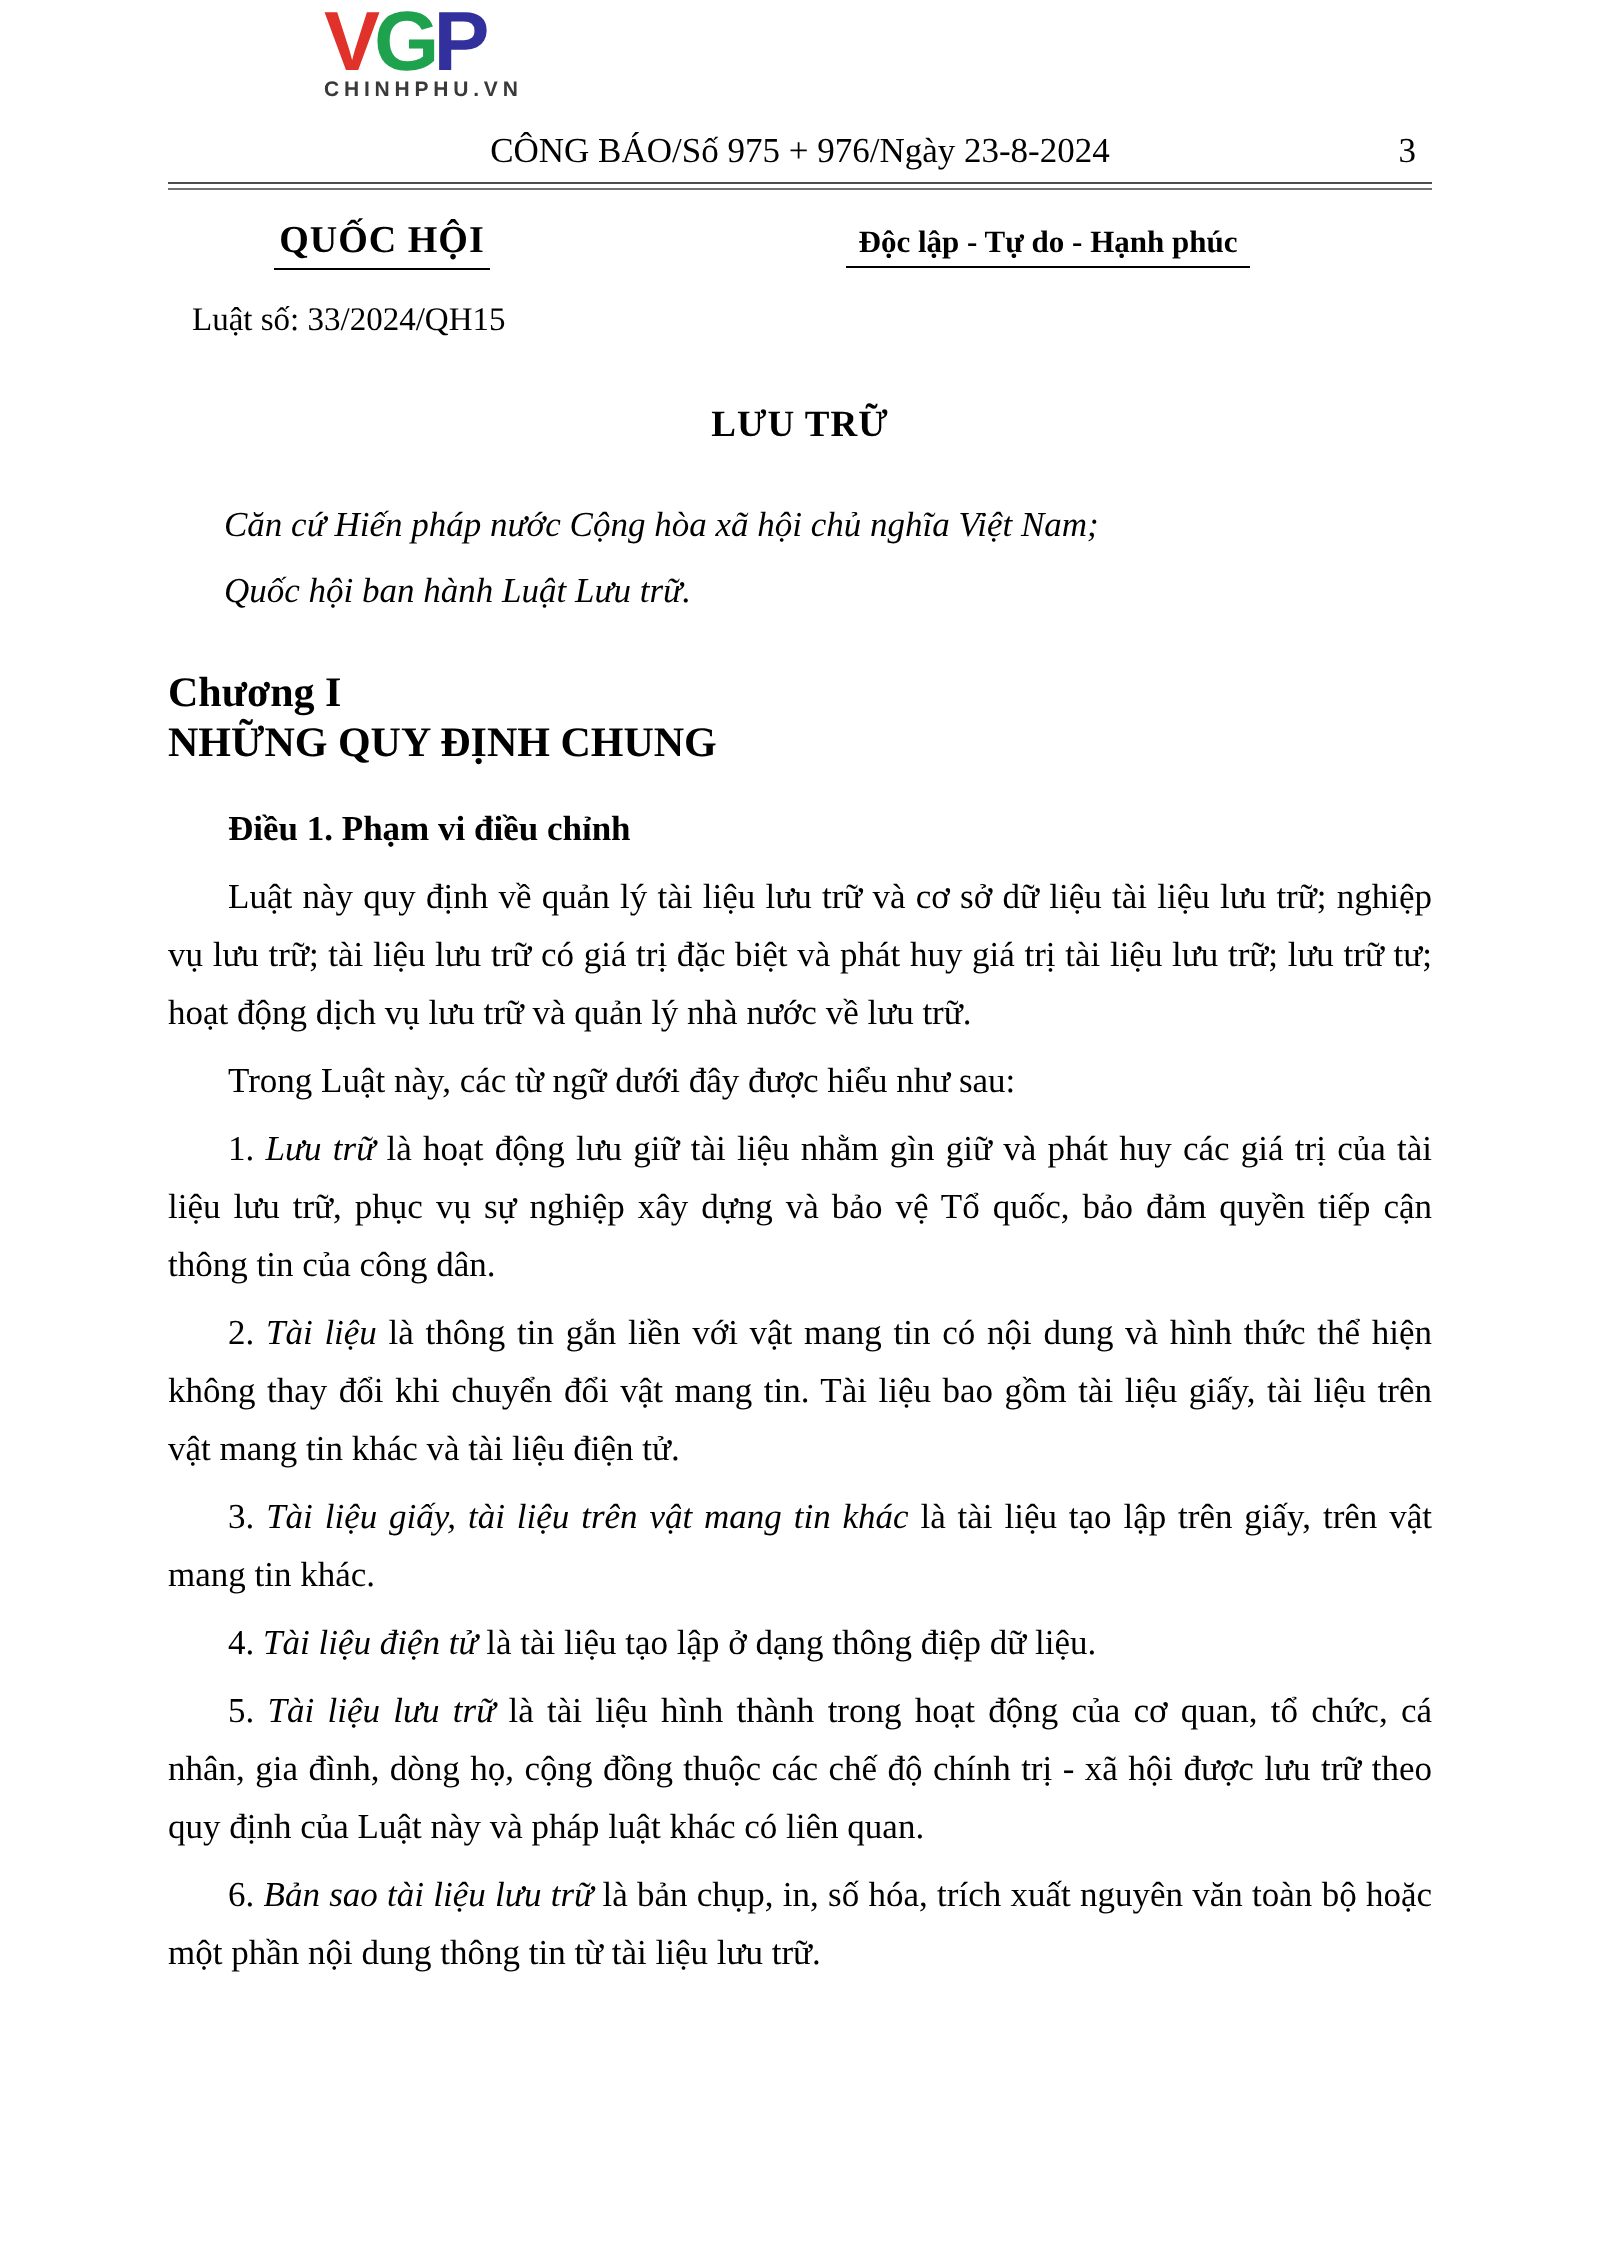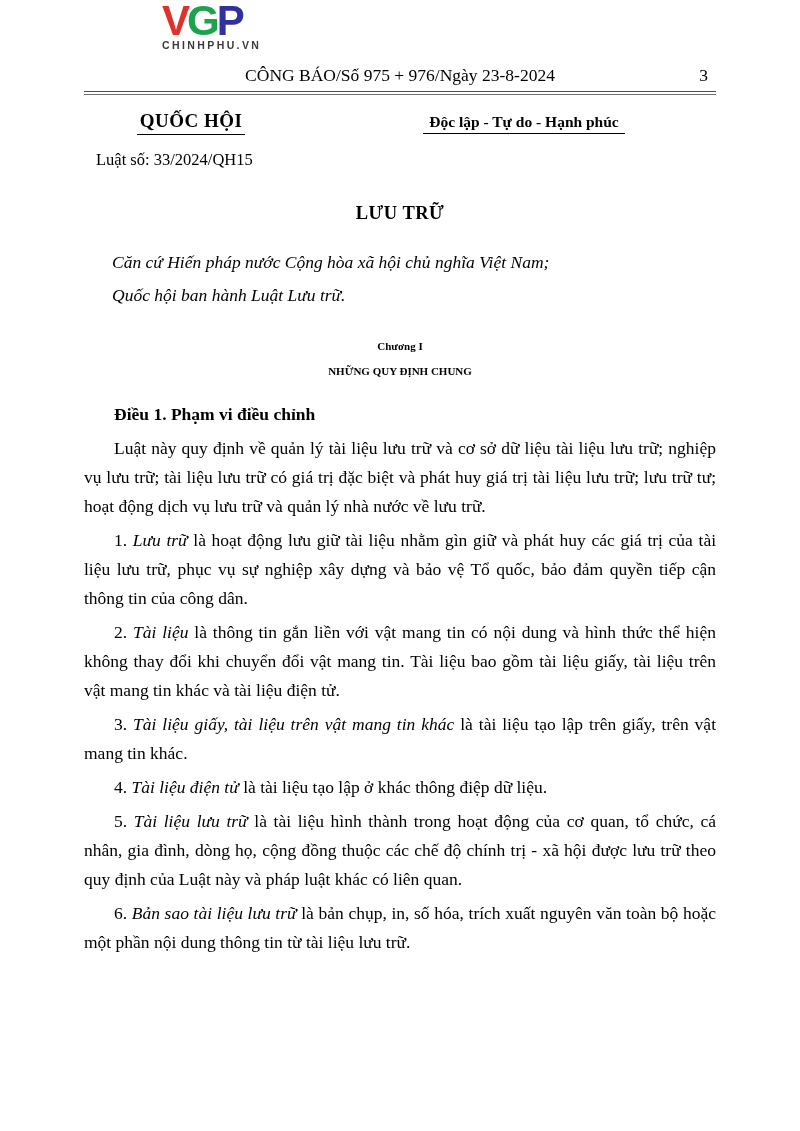--- a/index.html
+++ b/index.html
@@ -41,21 +41,21 @@
   .motto  { display:inline-block; font-weight:bold; font-size:15.5px; margin-top:3px; border-bottom:1.7px solid #000; padding:0 6px 2px; }
 
   
   .law-title { margin-top:30px; text-align:center; font-weight:bold; font-size:18.5px; line-height:27px; letter-spacing:.5px; }
 
   
   .preamble { margin-top:19px; font-style:italic; font-size:17.5px; line-height:33px; }
   .preamble p { text-indent:28px; }
 
   
-  .chapter { margin-top:22px; text-align:center; font-weight:bold; font-size:11px; line-height:25px; }
+  .chapter { margin-top:22px; text-align:left; font-weight:bold; font-size:21px; line-height:25px; }
 
   
   .body-text { margin-top:16px; font-size:17.5px; line-height:29px; text-align:justify; }
   .article-heading { font-weight:bold; text-indent:30px; margin:9px 0 5px; text-align:left; }
   .body-para { text-indent:30px; margin:0 0 5px; }
   .body-para em { font-style:italic; }
 </style>
 </head>
 <body>
 
@@ -96,21 +96,22 @@
   </div>
 
   <div class="chapter">
     <div>Chương I</div>
     <div>NHỮNG QUY ĐỊNH CHUNG</div>
   </div>
 
   <div class="body-text">
       <p class="article-heading"><span>Điều 1. Phạm vi điều chỉnh</span></p>
       <p class="body-para"><span>Luật này quy định về quản lý tài liệu lưu trữ và cơ sở dữ liệu tài liệu lưu trữ; nghiệp vụ lưu trữ; tài liệu lưu trữ có giá trị đặc biệt và phát huy giá trị tài liệu lưu trữ; lưu trữ tư; hoạt động dịch vụ lưu trữ và quản lý nhà nước về lưu trữ.</span></p>
+      <p class="body-para"><span>Trong Luật này, các từ ngữ dưới đây được hiểu như sau:</span></p>
       <p class="body-para"><span>1. </span><em>Lưu trữ</em><span> là hoạt động lưu giữ tài liệu nhằm gìn giữ và phát huy các giá trị của tài liệu lưu trữ, phục vụ sự nghiệp xây dựng và bảo vệ Tổ quốc, bảo đảm quyền tiếp cận thông tin của công dân.</span></p>
       <p class="body-para"><span>2. </span><em>Tài liệu</em><span> là thông tin gắn liền với vật mang tin có nội dung và hình thức thể hiện không thay đổi khi chuyển đổi vật mang tin. Tài liệu bao gồm tài liệu giấy, tài liệu trên vật mang tin khác và tài liệu điện tử.</span></p>
       <p class="body-para"><span>3. </span><em>Tài liệu giấy, tài liệu trên vật mang tin khác</em><span> là tài liệu tạo lập trên giấy, trên vật mang tin khác.</span></p>
-      <p class="body-para"><span>4. </span><em>Tài liệu điện tử</em><span> là tài liệu tạo lập ở khác thông điệp dữ liệu.</span></p>
+      <p class="body-para"><span>4. </span><em>Tài liệu điện tử</em><span> là tài liệu tạo lập ở dạng thông điệp dữ liệu.</span></p>
       <p class="body-para"><span>5. </span><em>Tài liệu lưu trữ</em><span> là tài liệu hình thành trong hoạt động của cơ quan, tổ chức, cá nhân, gia đình, dòng họ, cộng đồng thuộc các chế độ chính trị - xã hội được lưu trữ theo quy định của Luật này và pháp luật khác có liên quan.</span></p>
       <p class="body-para"><span>6. </span><em>Bản sao tài liệu lưu trữ</em><span> là bản chụp, in, số hóa, trích xuất nguyên văn toàn bộ hoặc một phần nội dung thông tin từ tài liệu lưu trữ.</span></p>
     </div>
 
 </div>
 
 </body></html>

